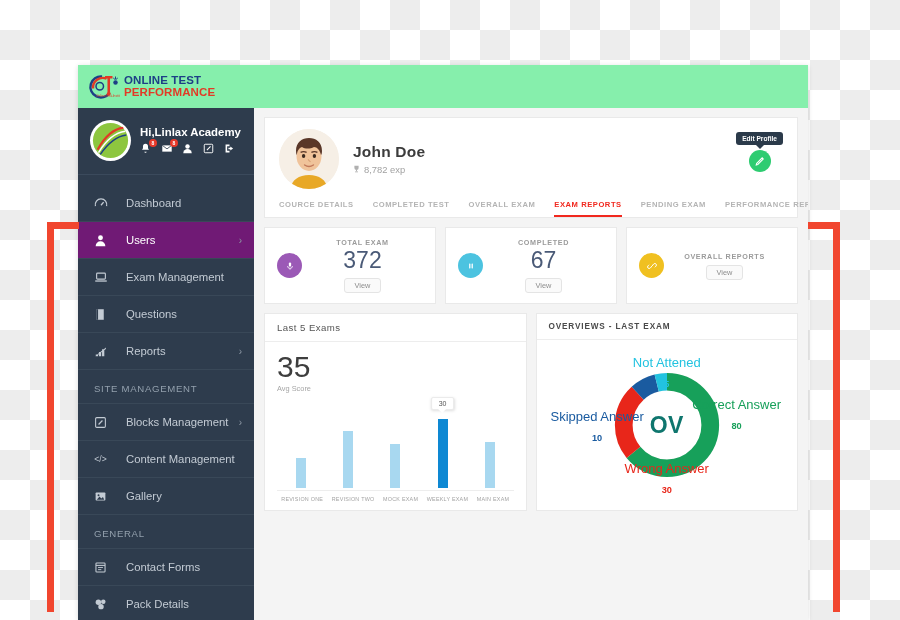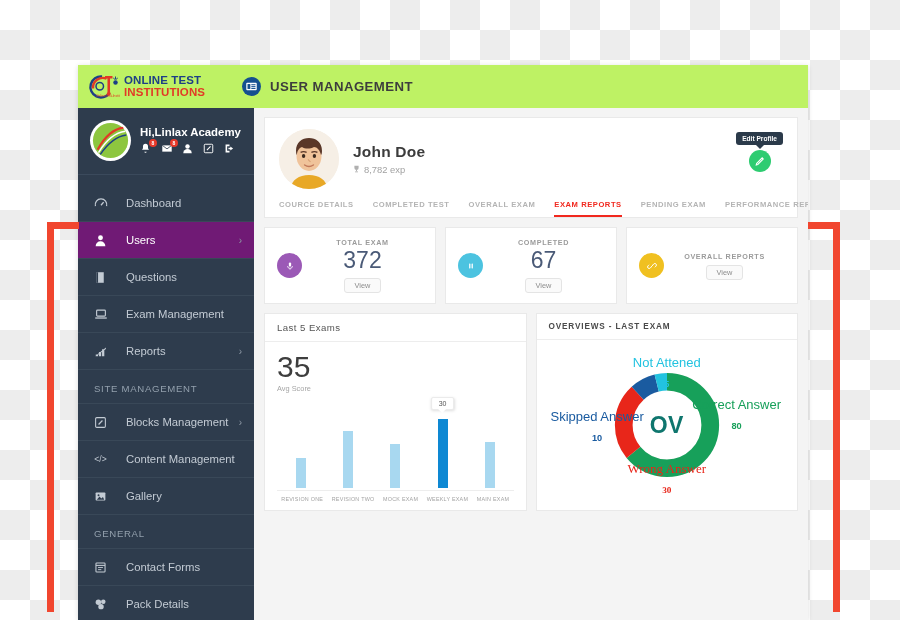--- a/index.html
+++ b/index.html
@@ -33,21 +33,21 @@
   .app {
     position: absolute; left: 78px; top: 65px;
     width: 730px; height: 555px;
     background: #f4f4f4;
     display: flex; flex-direction: column;
     box-shadow: 0 1px 5px rgba(0,0,0,.14);
     z-index: 20;
   }
 
   
-  .topbar { height: 43px; background: #bef264; display: flex; flex-shrink: 0; }
+  .topbar { height: 43px; background: #86efac; display: flex; flex-shrink: 0; }
   .brand {
     width: 152px; height: 43px; display: flex; align-items: center;
     gap: 4px; padding-left: 9px; flex-shrink: 0;
   }
   .brand-mark { width: 33px; height: 28px; flex-shrink: 0; }
   .brand-words { line-height: 1.04; }
   .brand-l1 { font-size: 11.5px; font-weight: 700; color: #1d3f86; letter-spacing: .1px; }
   .brand-l2 { font-size: 11.5px; font-weight: 700; color: #e23a26; letter-spacing: .1px; }
   .page-head { display: flex; align-items: center; gap: 9px; padding-left: 12px; }
   .page-head-icon { width: 19px; height: 19px; flex-shrink: 0; }
@@ -171,21 +171,21 @@
   
   .donut-wrap { position: relative; height: 150px; display: flex; align-items: center; justify-content: center; }
   .donut-center {
     position: absolute; left: 50%; top: 50%; transform: translate(-50%, -50%);
     font-size: 23px; font-weight: 700; color: #0f766e; letter-spacing: .5px;
   }
   .dlbl { position: absolute; text-align: center; line-height: 1.24; white-space: nowrap; }
   .dlbl .t { font-size: 13px; }
   .dlbl .v { font-size: 9.2px; font-weight: 700; }
   .dl-correct { right: 4px;  top: 44px;  color: #17a05a; text-align: center; }
-  .dl-wrong   { left: 50%; transform: translateX(-50%); bottom: 2px; color: #e8261a; font-family: Liberation Serif, serif; }
+  .dl-wrong   { left: 50%; transform: translateX(-50%); bottom: 2px; color: #e8261a; }
   .dl-skipped { left: 2px;  top: 56px;  color: #1a5ba0; }
   .dl-not     { left: 50%; transform: translateX(-50%); top: 2px; color: #22c3e0; }
 </style>
 </head>
 <body>
 
 <div class="bracket bracket-left"></div>
 <div class="bracket bracket-right"></div>
 
 <div class="app">
@@ -199,35 +199,22 @@
           <circle cx="17" cy="17" r="5" fill="none" stroke="#1d3f86" stroke-width="2"></circle>
           <path d="M24 5 h10 M29 5 v20" stroke="#e23a26" stroke-width="3.4" fill="none"></path>
           <circle cx="29" cy="27" r="2.6" fill="#e23a26"></circle>
           <path d="M38 4 v4 M41 6 l-2.4 2 M35 6 l2.4 2" stroke="#1d3f86" stroke-width="1.3"></path>
           <circle cx="38" cy="12" r="3" fill="#1d3f86"></circle>
           <text x="12" y="31" font-size="4.4" fill="#e23a26" font-family="Liberation Sans, sans-serif">OnlineTest-Institutions</text>
         </svg>
       </span>
       <span class="brand-words">
         <div class="brand-l1">ONLINE TEST</div>
-        <div class="brand-l2">INSTITUTIONS</div>
+        <div class="brand-l2">PERFORMANCE</div>
       </span>
-    </div>
-    <div class="page-head">
-      <span class="page-head-icon">
-        <svg viewBox="0 0 20 20" width="19" height="19">
-          <circle cx="10" cy="10" r="10" fill="#15508f"></circle>
-          <rect x="4.5" y="6" width="11" height="8" rx="1" fill="#fff"></rect>
-          <rect x="5.8" y="7.4" width="3" height="5.2" fill="#15508f"></rect>
-          <rect x="9.8" y="7.6" width="4.4" height="1.1" fill="#15508f"></rect>
-          <rect x="9.8" y="9.6" width="4.4" height="1.1" fill="#15508f"></rect>
-          <rect x="9.8" y="11.5" width="4.4" height="1.1" fill="#15508f"></rect>
-        </svg>
-      </span>
-      <span class="page-title">USER MANAGEMENT</span>
     </div>
   </div>
 
   <div class="body-split">
 
     <div class="sidebar">
 
       <div class="user-block">
         <span class="user-avatar">
           <svg viewBox="0 0 40 40" width="37" height="37">
@@ -294,36 +281,36 @@
           <svg viewBox="0 0 16 16" width="13" height="13" fill="#fff">
               <circle cx="8" cy="4.6" r="3"></circle>
               <path d="M2 15a6 6 0 0112 0z"></path>
             </svg>
         </span>
         <span class="nav-label">Users</span>
         <span class="nav-chevron">›</span>
       </div>
       <div class="nav-item">
         <span class="nav-icon">
+          <svg viewBox="0 0 16 16" width="14" height="14" fill="none" stroke="#c3cbd4" stroke-width="1.3">
+              <rect x="3" y="3.5" width="10" height="7" rx="1"></rect>
+              <path d="M1.4 12.6h13.2" stroke-width="1.5"></path>
+            </svg>
+        </span>
+        <span class="nav-label">Exam Management</span>
+        <span class="nav-chevron"></span>
+      </div>
+      <div class="nav-item">
+        <span class="nav-icon">
           <svg viewBox="0 0 16 16" width="13" height="13" fill="#c3cbd4">
               <path d="M3 1.5h9v13H3z"></path>
               <path d="M3 1.5h2v13H3z" fill="#2e3c4d"></path>
             </svg>
         </span>
         <span class="nav-label">Questions</span>
-        <span class="nav-chevron"></span>
-      </div>
-      <div class="nav-item">
-        <span class="nav-icon">
-          <svg viewBox="0 0 16 16" width="14" height="14" fill="none" stroke="#c3cbd4" stroke-width="1.3">
-              <rect x="3" y="3.5" width="10" height="7" rx="1"></rect>
-              <path d="M1.4 12.6h13.2" stroke-width="1.5"></path>
-            </svg>
-        </span>
-        <span class="nav-label">Exam Management</span>
         <span class="nav-chevron"></span>
       </div>
       <div class="nav-item">
         <span class="nav-icon">
           <svg viewBox="0 0 16 16" width="14" height="14" fill="#c3cbd4">
               <path d="M2 12h2.6v2H2zm3.6-3h2.6v5H5.6zm3.6-3h2.6v8H9.2zM2 13.4 L13.6 4 v1.8 L2 14.4z"></path>
             </svg>
         </span>
         <span class="nav-label">Reports</span>
         <span class="nav-chevron">›</span>

